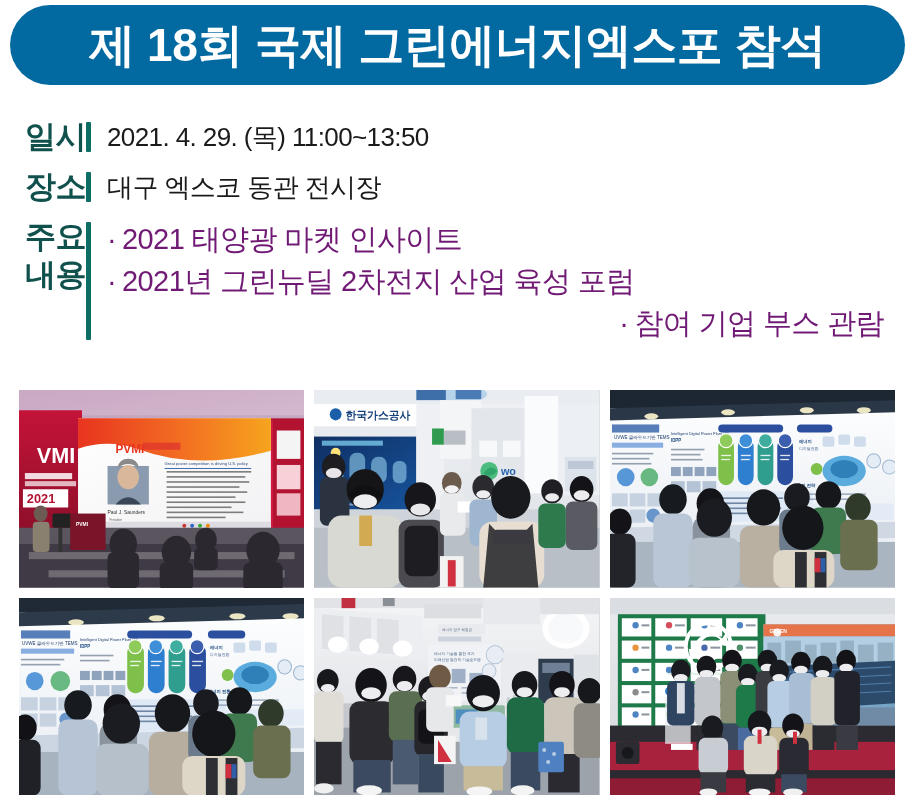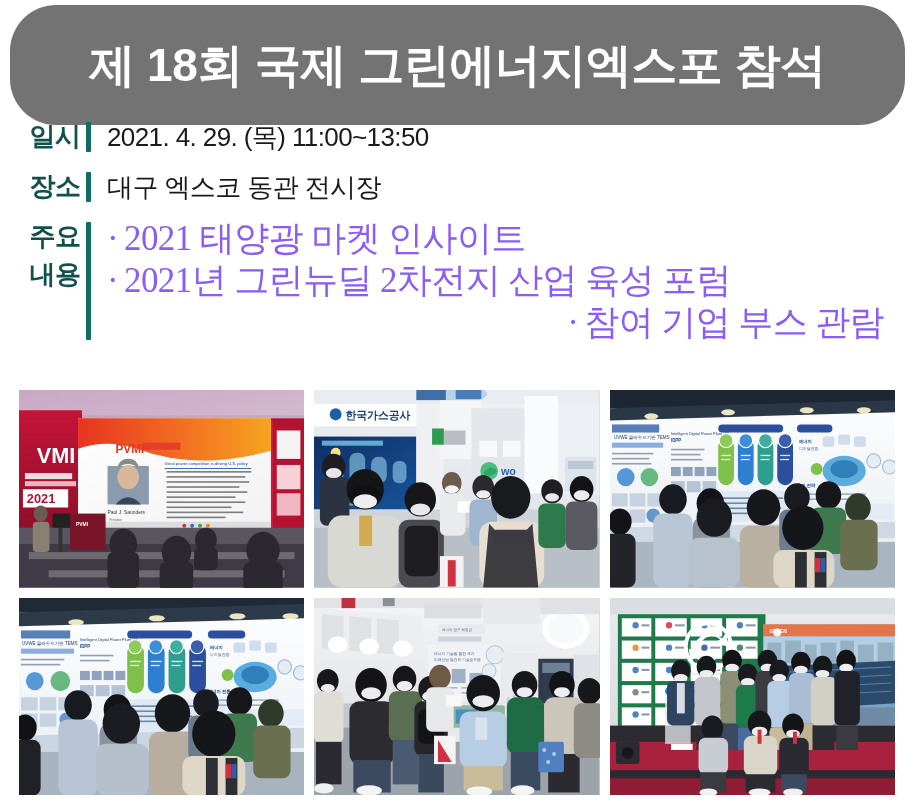--- a/index.html
+++ b/index.html
@@ -16,22 +16,22 @@
     color: #1a1a1a;
     -webkit-font-smoothing: antialiased;
   }
 
   
   .header-banner {
     position: absolute;
     left: 10px;
     top: 5px;
     width: 895px;
-    height: 120px;
-    background: #737373;
+    height: 80px;
+    background: #0369a1;
     border-radius: 46px;
     display: flex;
     align-items: center;
     justify-content: center;
     box-sizing: border-box;
   }
   .header-title {
     color: #ffffff;
     font-size: 46px;
     font-weight: bold;
@@ -52,25 +52,25 @@
     display: flex;
     align-items: flex-start;
     margin-bottom: 12px;
   }
   .info-row.last { margin-bottom: 16px; }
 
   .info-label {
     width: 62px;
     flex: 0 0 62px;
     color: #11514d;
-    font-size: 26px;
+    font-size: 31px;
     font-weight: bold;
     line-height: 38px;
     letter-spacing: -0.5px;
-    text-align: center;
+    text-align: right;
     white-space: pre-line;
     font-family: Liberation Serif, serif;
   }
   .info-sep {
     flex: 0 0 5px;
     width: 5px;
     background: #0e6e66;
     align-self: stretch;
     margin: 4px 16px 4px 0;
     border-radius: 1px;
@@ -81,26 +81,25 @@
     line-height: 38px;
     color: #1a1a1a;
     letter-spacing: -0.6px;
   }
   .bullet-list {
     list-style: none;
     margin: 0;
     padding: 0;
   }
   .bullet-list li {
-    font-size: 35px;
+    font-size: 29px;
     line-height: 42px;
-    color: #8b5cf6;
+    color: #701a75;
     letter-spacing: -0.6px;
     white-space: nowrap;
-    font-family: Liberation Serif, serif;
   }
   .bullet-list li .dot {
     display: inline-block;
     margin-right: 6px;
   }
   .bullet-list li.indented { padding-left: 12px; text-align: right; }
 
   
   .photo-grid {
     position: absolute;

